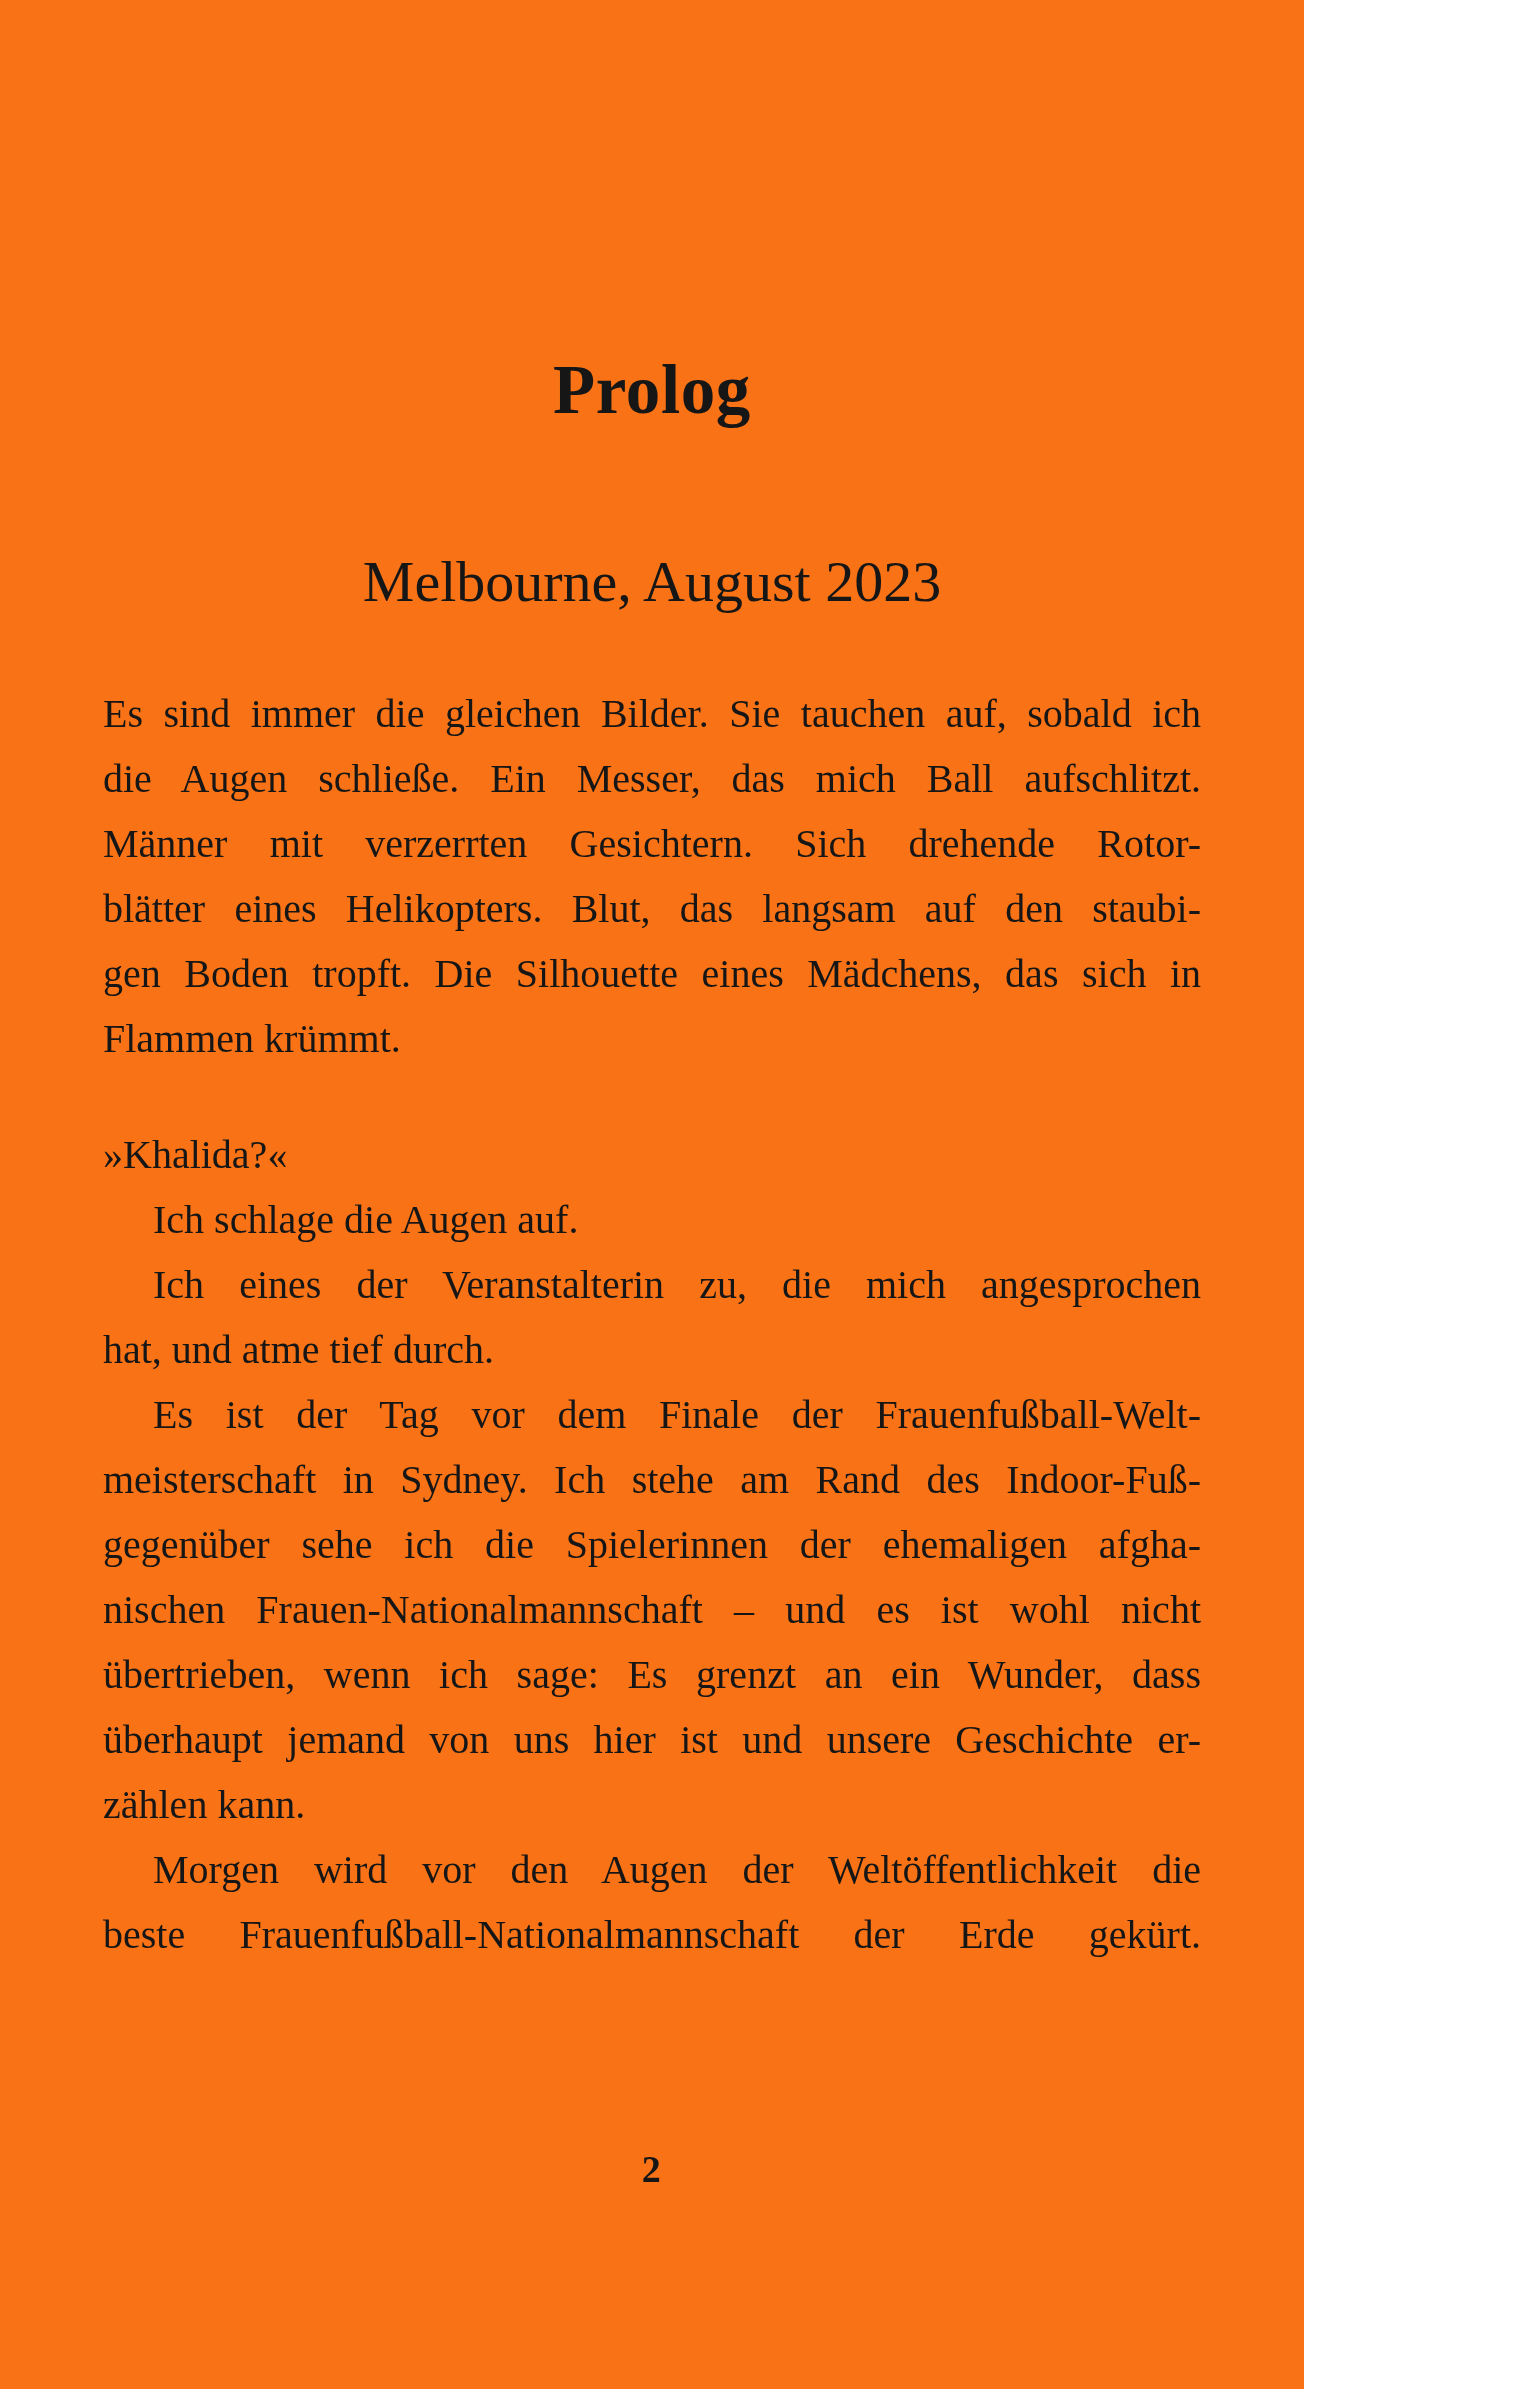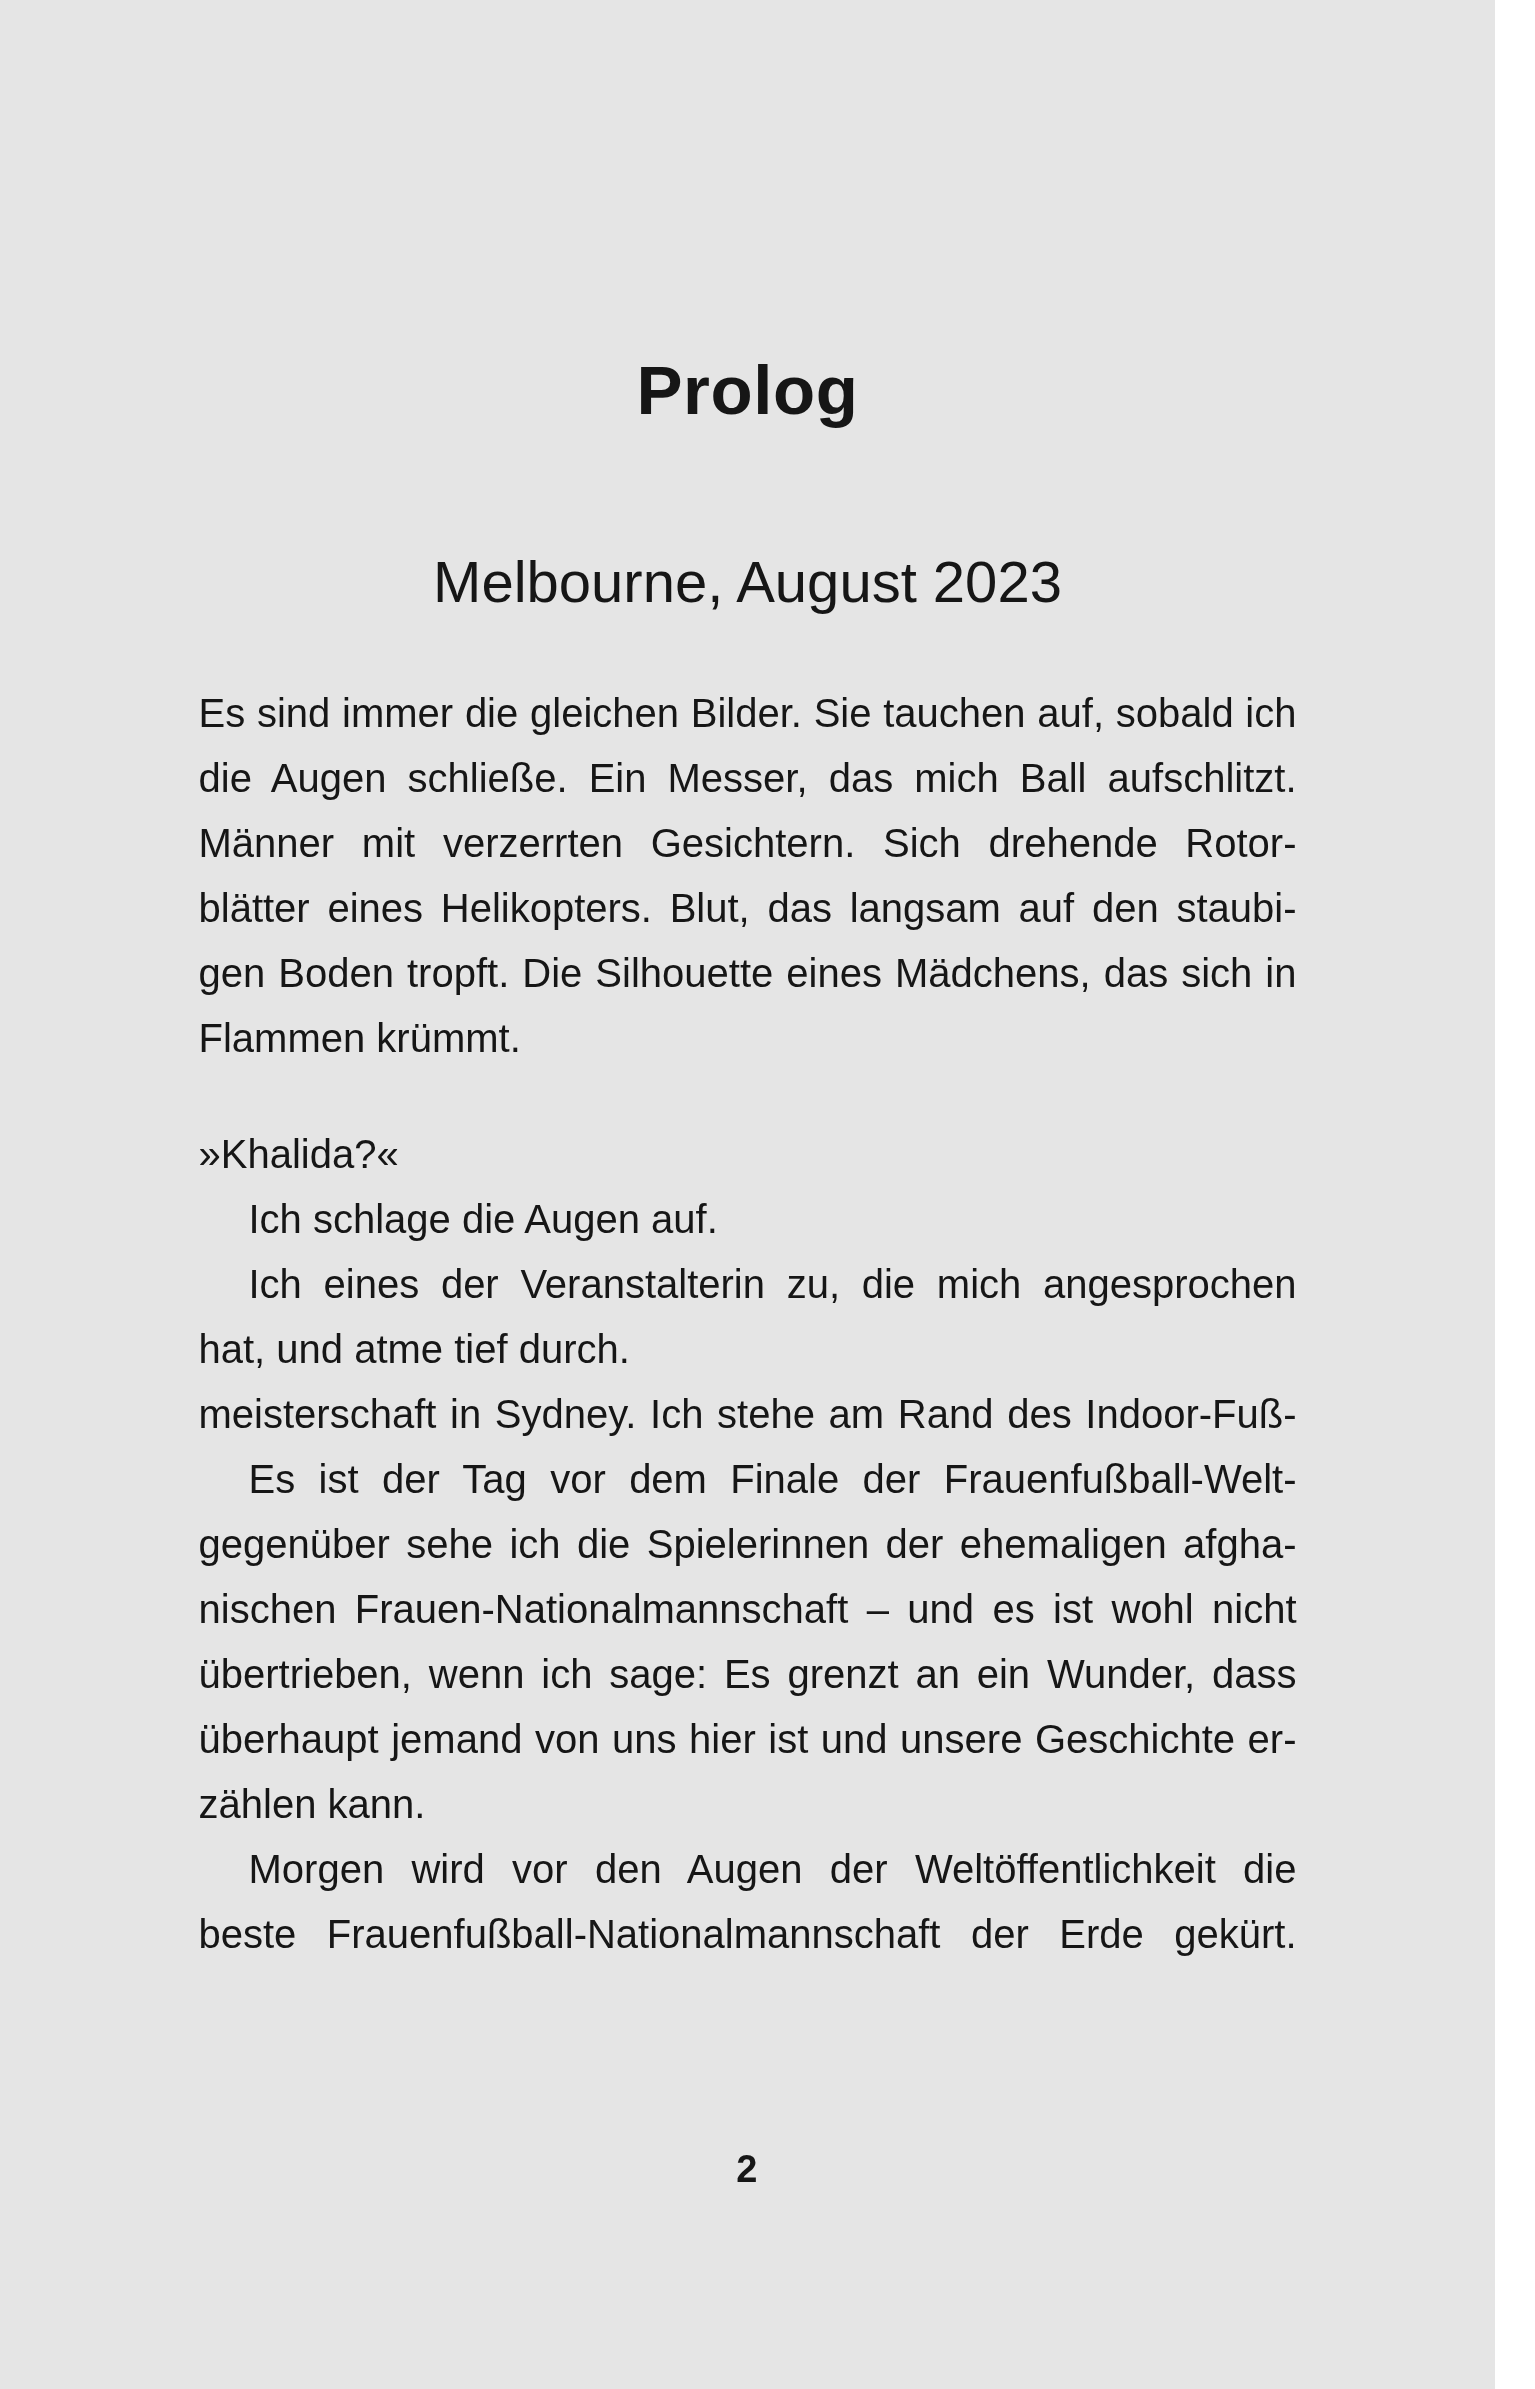--- a/index.html
+++ b/index.html
@@ -2,25 +2,25 @@
 <html style="font-size:10.2px"><head>
 <meta charset="utf-8">
 <style>
   html, body {
     margin: 0;
     padding: 0;
     background: #ffffff;
   }
   .page {
     position: relative;
-    width: 1495px;
+    width: 1304px;
     height: 2389px;
-    background: #e5e5e5;
+    background: #f97316;
     color: #161616;
-    font-family: Liberation Sans, sans-serif;
+    font-family: Liberation Serif, serif;
     overflow: hidden;
     box-sizing: border-box;
     padding-top: 356px;
   }
   .title {
     margin: 0;
     text-align: center;
     font-size: 69px;
     line-height: 69px;
     font-weight: 700;
@@ -91,22 +91,22 @@
     <div class="para">
       <div class="line end indent">Ich schlage die Augen auf.</div>
     </div>
 
     <div class="para">
       <div class="line indent">Ich eines der Veranstalterin zu, die mich angesprochen</div>
       <div class="line end">hat, und atme tief durch.</div>
     </div>
 
     <div class="para">
+      <div class="line indent">Es ist der Tag vor dem Finale der Frauenfußball-Welt-</div>
       <div class="line">meisterschaft in Sydney. Ich stehe am Rand des Indoor-Fuß-</div>
-      <div class="line indent">Es ist der Tag vor dem Finale der Frauenfußball-Welt-</div>
       <div class="line">gegenüber sehe ich die Spielerinnen der ehemaligen afgha-</div>
       <div class="line">nischen Frauen-Nationalmannschaft – und es ist wohl nicht</div>
       <div class="line">übertrieben, wenn ich sage: Es grenzt an ein Wunder, dass</div>
       <div class="line">überhaupt jemand von uns hier ist und unsere Geschichte er-</div>
       <div class="line end">zählen kann.</div>
     </div>
 
     <div class="para">
       <div class="line indent">Morgen wird vor den Augen der Weltöffentlichkeit die</div>
       <div class="line">beste Frauenfußball-Nationalmannschaft der Erde gekürt.</div>

